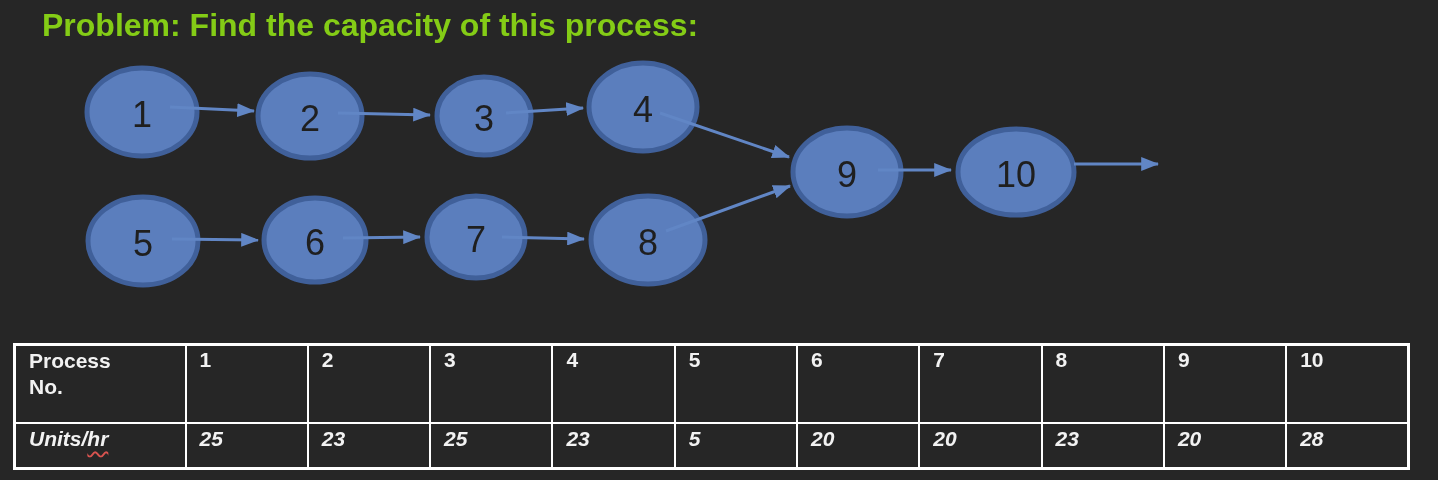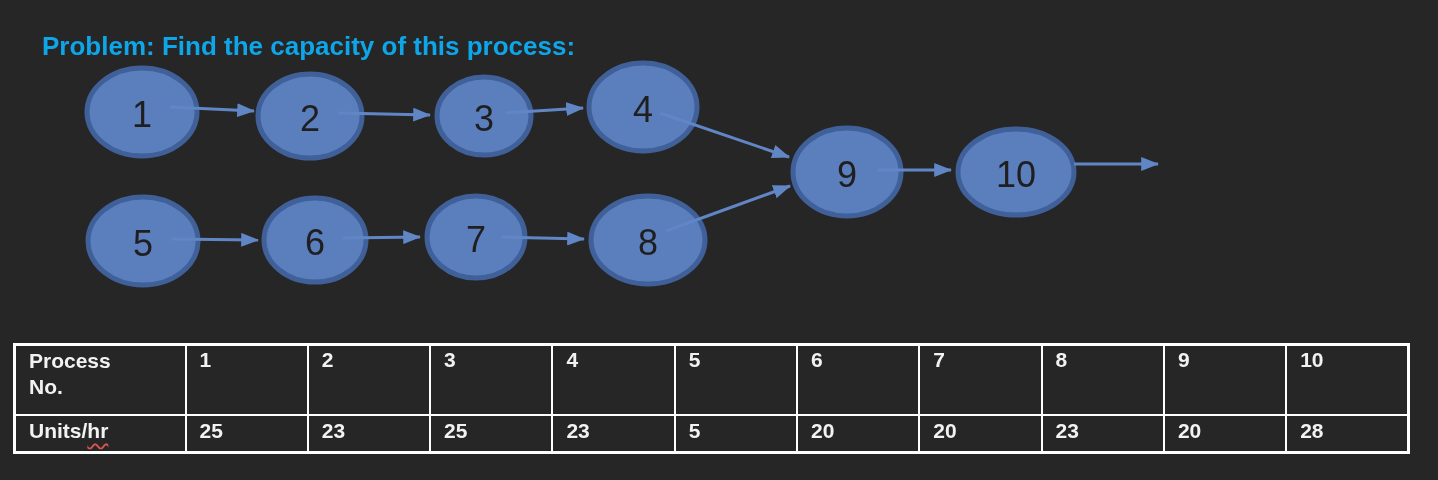--- a/index.html
+++ b/index.html
@@ -4,46 +4,45 @@
 <style>
   html,body { margin:0; padding:0; }
   body {
     width:1438px; height:480px;
     background:#262626;
     font-family:"Liberation Sans", sans-serif;
     position:relative; overflow:hidden;
   }
   .slide-title {
     position:absolute; left:42px; top:7px;
-    font-size:26px; font-weight:bold; color:#0ea5e9;
+    font-size:32px; font-weight:bold; color:#84cc16;
     white-space:nowrap;
-    margin-top:24px;
   }
   svg.flow-diagram { position:absolute; left:0; top:0; display:block; }
   .node-ellipse { fill:#5b7ebd; stroke:#40609a; stroke-width:5; }
   .edge { stroke:#6186c5; stroke-width:3; fill:none; }
   .node-label {
     font-family:"Liberation Sans", sans-serif;
     font-size:36px; fill:#1f1f1f;
     text-anchor:middle; dominant-baseline:central;
   }
   table.capacity-table {
     position:absolute; left:13px; top:343px;
     width:1397px;
     border-collapse:collapse; table-layout:fixed;
     border:3px solid #ffffff;
   }
   .capacity-table td {
     border:2px solid #ffffff;
     color:#f2f2f2; font-weight:bold; font-size:21px;
-    padding:2px 4px 8px 13px;
+    padding:2px 4px 16px 13px;
     overflow:visible;
   }
   .capacity-table tr.header-row td { height:58px; vertical-align:top; }
-  .capacity-table tr.units-row td { height:25px; vertical-align:middle; }
+  .capacity-table tr.units-row td { height:25px; vertical-align:middle;font-style:italic; }
   .hdr-line { display:block; line-height:1.25; }
   .misspelled {
     text-decoration-line:underline;
     text-decoration-style:wavy;
     text-decoration-color:#d9534f;
     text-decoration-thickness:2px;
     text-underline-offset:5px;
   }
 </style>
 </head>

